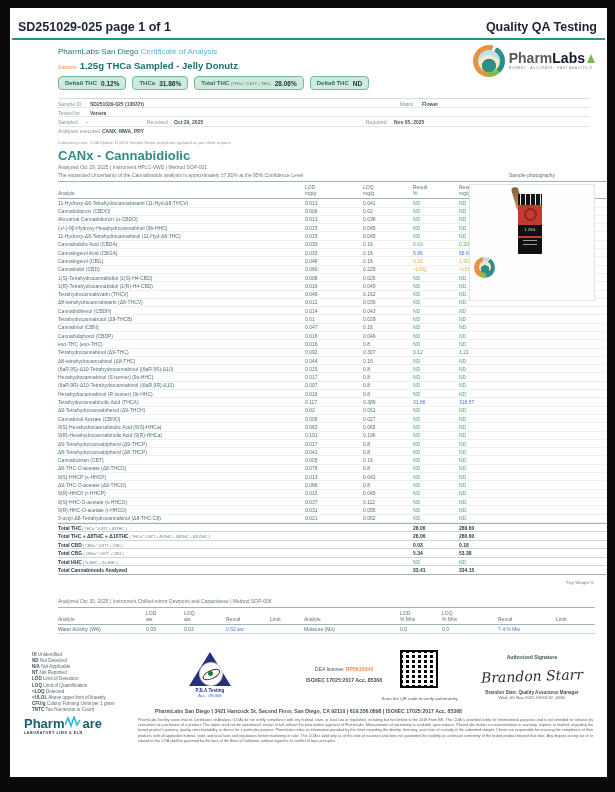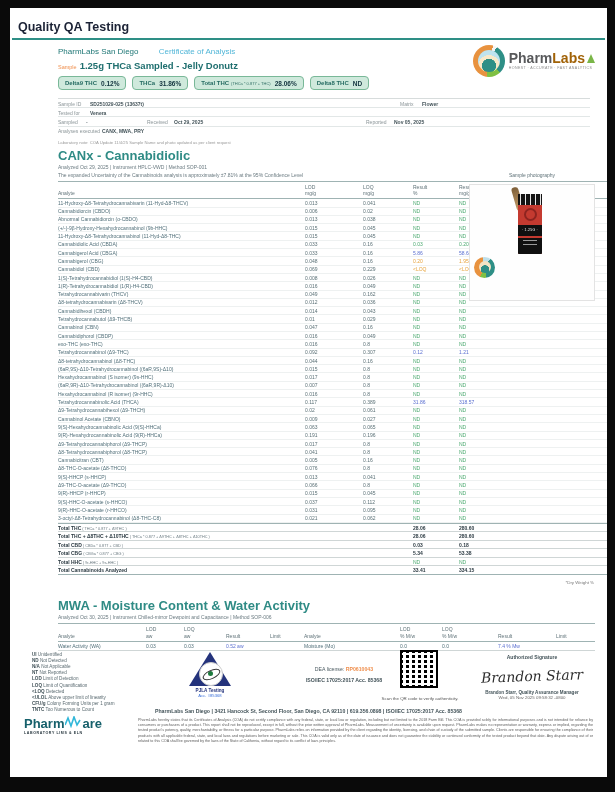--- a/index.html
+++ b/index.html
@@ -6,39 +6,39 @@
     font-family:"Liberation Sans",sans-serif;-webkit-font-smoothing:antialiased;}
   .page{position:absolute;left:10px;top:8px;width:597px;height:769px;background:#ffffff;color:#333;}
   
   .topbar{display:flex;justify-content:space-between;margin:12px 10px 0 8px;
     font-size:12.5px;font-weight:bold;color:#1c2336;}
   .rule{height:2px;background:#2e8f86;margin:4px 2px 0 2px;}
   
   .head{position:relative;margin:7px 10px 0 48px;}
   .lab-line{font-size:8px;}
   .lab-name{color:#1f7776;font-weight:normal;}
-  .doc-type{color:#53b7d8;margin-left:18px;}
+  .doc-type{color:#53b7d8;}
   .sample-line{margin-top:4px;font-size:9.5px;}
   .sample-label{color:#ef8f4e;font-size:5.5px;margin-right:3px;}
   .sample-name{color:#1f6f6f;font-weight:bold;}
   .pills{display:flex;gap:6px;margin-top:5px;}
   .pill{background:#cfe9dc;border:1px solid #79b898;border-radius:4px;height:12px;
     display:flex;align-items:center;padding:0 6px;font-size:6px;color:#256b62;font-weight:bold;}
   .pill-formula{font-size:4px;margin-left:2px;color:#2f6d64;font-weight:normal;}
   .pill-value{color:#12333e;margin-left:4px;font-size:6.5px;}
   
   .logo{position:absolute;right:2px;top:-2px;display:flex;align-items:center;gap:4px;}
   .emblem{width:32px;height:32px;border-radius:50%;
     background:conic-gradient(from -50deg,#e8923f 0 18%,#f5f5f5 18% 22%,#2e8f86 22% 52%,#7fc043 52% 66%,#e8923f 66% 100%);
     position:relative;}
   .emblem::after{content:"";position:absolute;left:5px;top:5px;width:22px;height:22px;border-radius:50%;
     background:radial-gradient(circle at 50% 72%,#2e8f86 0 36%,#f8e9c9 37% 55%,#bfe3ee 56% 100%);}
   .logo-txt{line-height:1;}
   .logo-word{font-size:14px;font-weight:bold;}
-  .logo-w1{color:#58595b;} .logo-w2{color:#a16207;}
+  .logo-w1{color:#58595b;} .logo-w2{color:#0f172a;}
   .flask{display:inline-block;width:0;height:0;border-left:4px solid transparent;border-right:4px solid transparent;
     border-bottom:9px solid #7ab648;margin-left:2px;}
   .tagline{font-size:3.6px;color:#8a8a8a;letter-spacing:.4px;margin-top:2px;}
   
   .info{margin:8px 17px 0 48px;border-top:1px solid #d7dcdc;font-size:5px;}
   .info-row{position:relative;height:8.2px;border-bottom:1px solid #e2e7e7;}
   .i-label{position:absolute;top:1.6px;color:#8b9598;}
   .i-val{position:absolute;top:1.6px;color:#44545a;font-weight:bold;}
   .note{margin:5px 0 0 48px;font-size:4.2px;color:#9a9a9a;}
   
@@ -119,20 +119,21 @@
   .pw-sub{font-size:3.6px;font-weight:bold;color:#2b3a42;letter-spacing:.6px;}
   .disclaimer{position:absolute;left:128px;right:14px;top:710px;font-size:3.7px;color:#5d5d5d;
     text-align:justify;line-height:1.4;}
 </style>
 </head>
 <body>
 
 <div class="page">
 
   <div class="topbar">
+    <span>SD251029-025 page 1 of 1</span>
     <span>Quality QA Testing</span>
   </div>
   <div class="rule"></div>
 
   <div class="head">
     <div class="lab-line">
       <span class="lab-name">PharmLabs San Diego</span>
       <span class="doc-type">Certificate of Analysis</span>
     </div>
     <div class="sample-line">
@@ -540,21 +541,20 @@
                 <i></i>
               </div>
           </div>
         </div>
         <div class="sticker"></div>
       </div>
     </div>
   </div>
 
   <div class="mwa">
-    <div class="sec-title">MWA - Moisture Content &amp; Water Activity</div>
     <div class="sec-meta">Analyzed Oct 30, 2025  |  Instrument Chilled-mirror Dewpoint and Capacitance  | Method SOP-006</div>
     <div class="mgrid mwa-head" id="mwa-cols">
         <span class="hcell">
           <span class="h-t">Analyte</span>
         </span>
         <span class="hcell">
           <span class="h-t">LOD</span>
           <span class="h-b">aw</span>
         </span>
         <span class="hcell">

